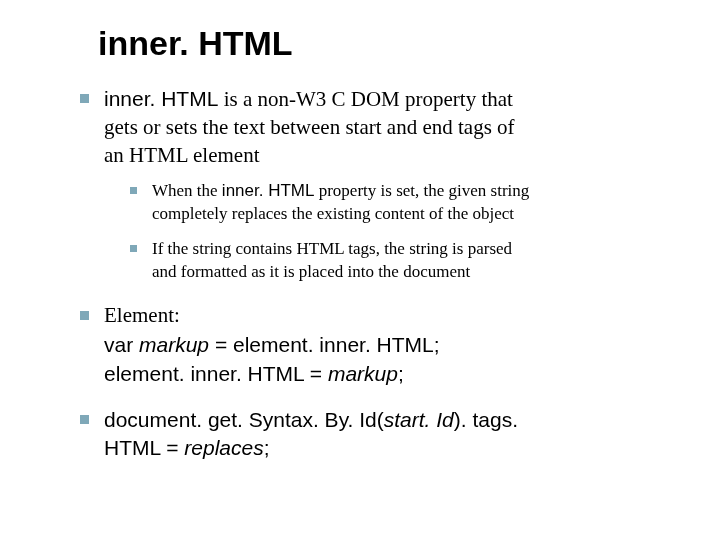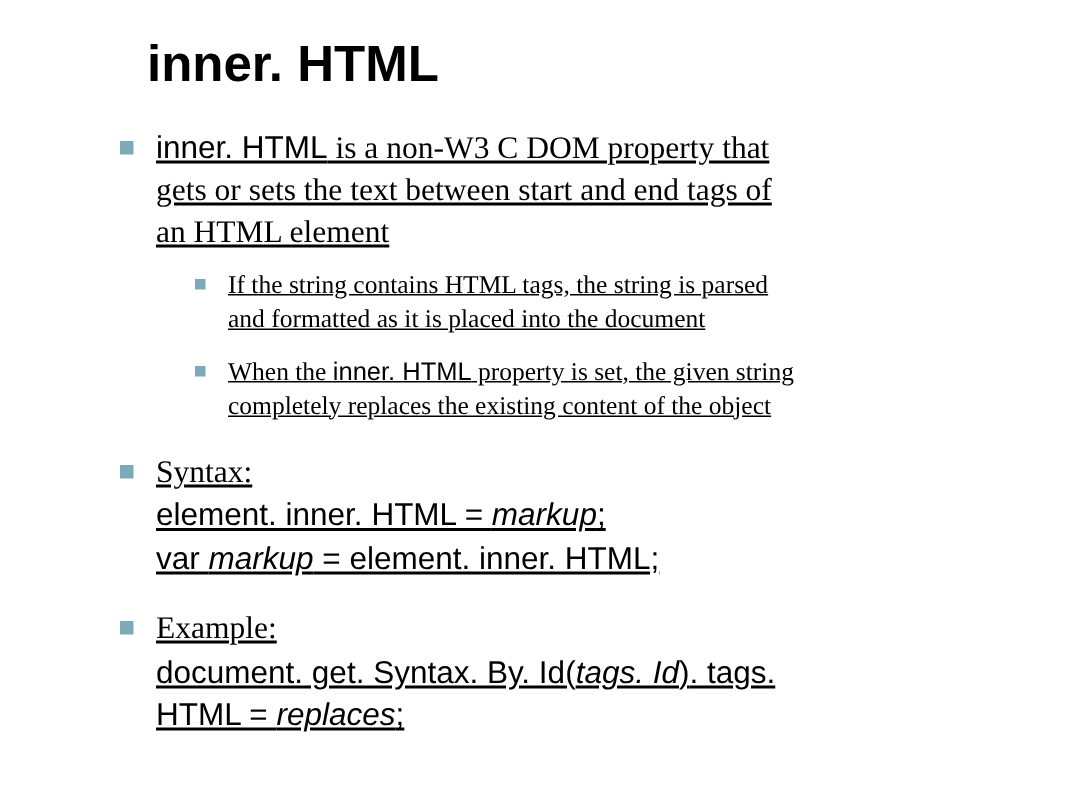--- a/index.html
+++ b/index.html
@@ -29,21 +29,20 @@
     list-style: none;
     padding: 0;
     margin: 0;
   }
   .level1 > li {
     position: relative;
     padding-left: 24px;
     margin-bottom: 18px;
     font-size: 21px;
     line-height: 1.33;
-    text-decoration: underline;
   }
   .level1 > li::before {
     content: "";
     position: absolute;
     left: 0;
     top: 9px;
     width: 9px;
     height: 9px;
     background: #7fa8b8;
   }
@@ -90,39 +89,38 @@
 <div class="slide">
 
   <div class="title">inner. HTML</div>
 
   <ul class="level1">
 
     <li>
       <span class="arial">inner. HTML</span><span> is a non-W3 C DOM property that gets or sets the text between start and end tags of an HTML element</span>
       <ul class="level2">
         <li>
-          <span>If the string contains HTML tags, the string is parsed and formatted as it is placed into the document</span>
+          <span>When the </span><span class="arial">inner. HTML</span><span> property is set, the given string completely replaces the existing content of the object</span>
         </li>
         <li>
-          <span>When the </span><span class="arial">inner. HTML</span><span> property is set, the given string completely replaces the existing content of the object</span>
+          <span>If the string contains HTML tags, the string is parsed and formatted as it is placed into the document</span>
         </li>
       </ul>
     </li>
 
     <li>
-      <span>Syntax:</span>
+      <span>Element:</span>
       <div class="code-block">
+        <div><span>var </span><span class="italic">markup</span><span> = element. inner. HTML;</span></div>
         <div><span>element. inner. HTML = </span><span class="italic">markup</span><span>;</span></div>
-        <div><span>var </span><span class="italic">markup</span><span> = element. inner. HTML;</span></div>
       </div>
     </li>
 
     <li>
-      <span>Example:</span>
       <div class="code-block">
-        <span>document. get. Syntax. By. Id</span><span class="paren">(</span><span class="italic">tags. Id</span><span class="paren">)</span><span>. tags. HTML = </span><span class="italic">replaces</span><span>;</span>
+        <span>document. get. Syntax. By. Id</span><span class="paren">(</span><span class="italic">start. Id</span><span class="paren">)</span><span>. tags. HTML = </span><span class="italic">replaces</span><span>;</span>
       </div>
     </li>
 
 
   </ul>
 
 </div>
 
 </body></html>

